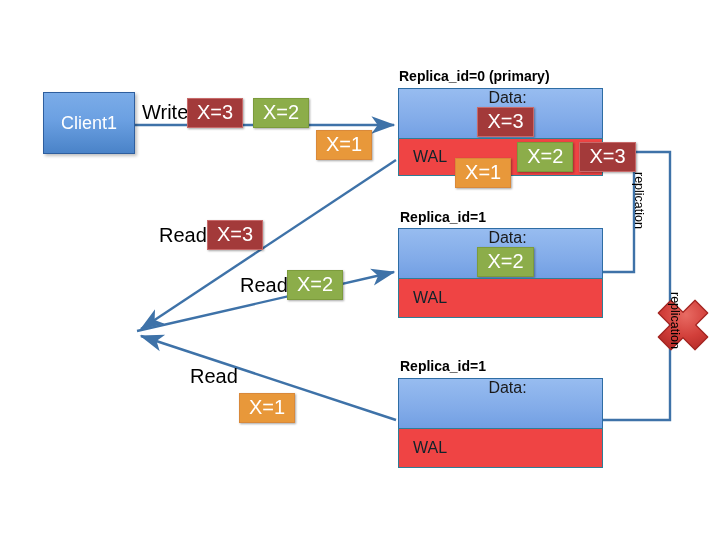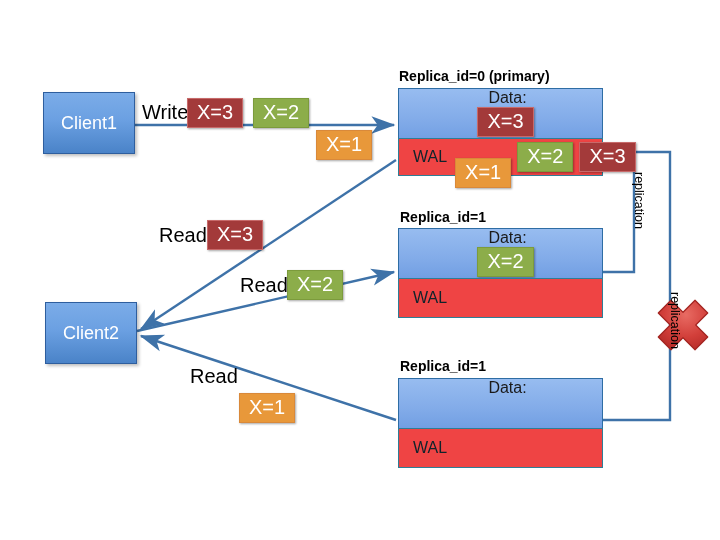--- a/index.html
+++ b/index.html
@@ -101,23 +101,20 @@
 
     <g transform="translate(683,325) rotate(45)">
       <path d="M-9,-26 L9,-26 L9,-9 L26,-9 L26,9 L9,9 L9,26 L-9,26 L-9,9 L-26,9 L-26,-9 L-9,-9 Z" fill="url(#xgrad)" stroke="#A32420" stroke-width="1.2" stroke-linejoin="round"></path>
     </g>
   </svg>
 
   <div class="client-box" style="left:43px;top:92px;width:90px;height:60px;">
     <span>Client1</span>
   </div>
 
-  <div class="client-box" style="left:45px;top:302px;width:90px;height:60px;">
-    <span>Client2</span>
-  </div>
 
   <div class="edge-label" style="left:142px;top:101px;">Write</div>
 
   <div class="float-chip" style="left:187px;top:98px;">
     <span class="chip chip-red">X=3</span>
   </div>
   <div class="float-chip" style="left:253px;top:98px;">
     <span class="chip chip-green">X=2</span>
   </div>
   <div class="float-chip" style="left:316px;top:98px;">

